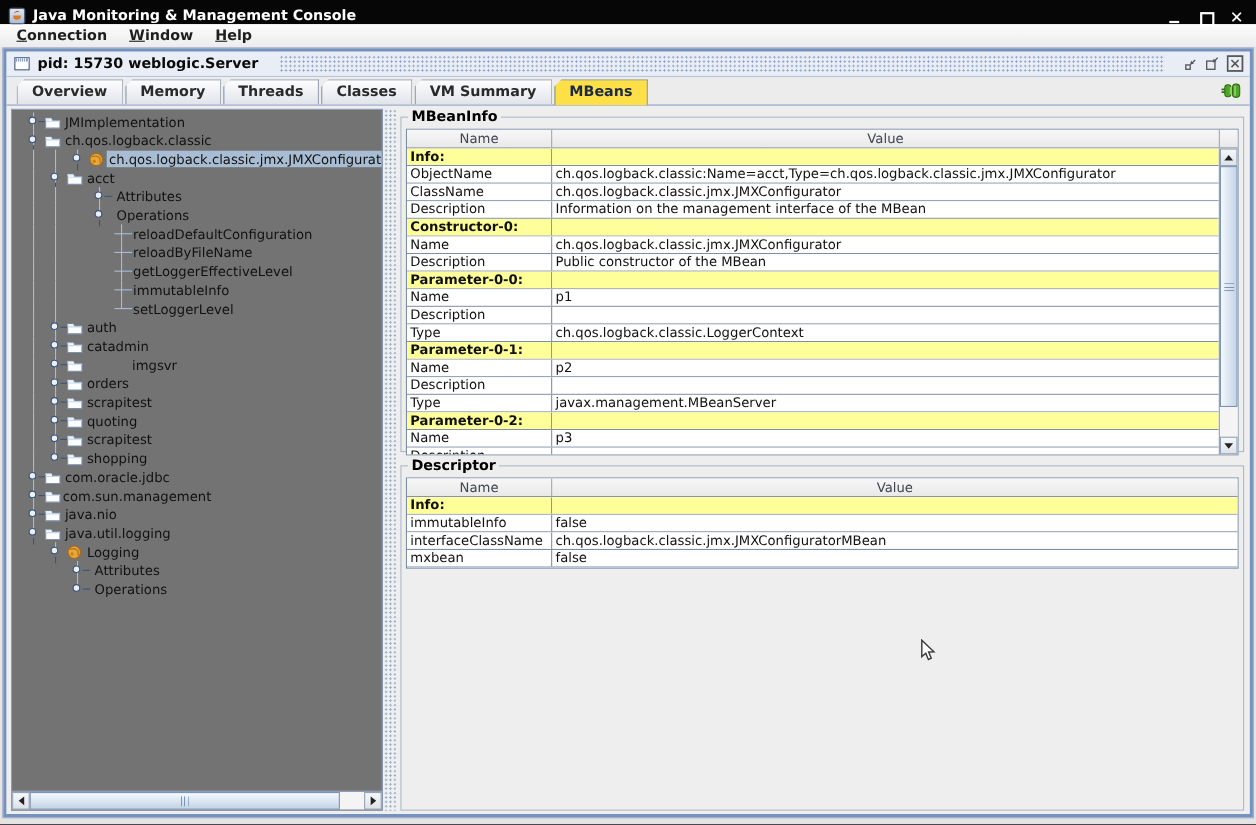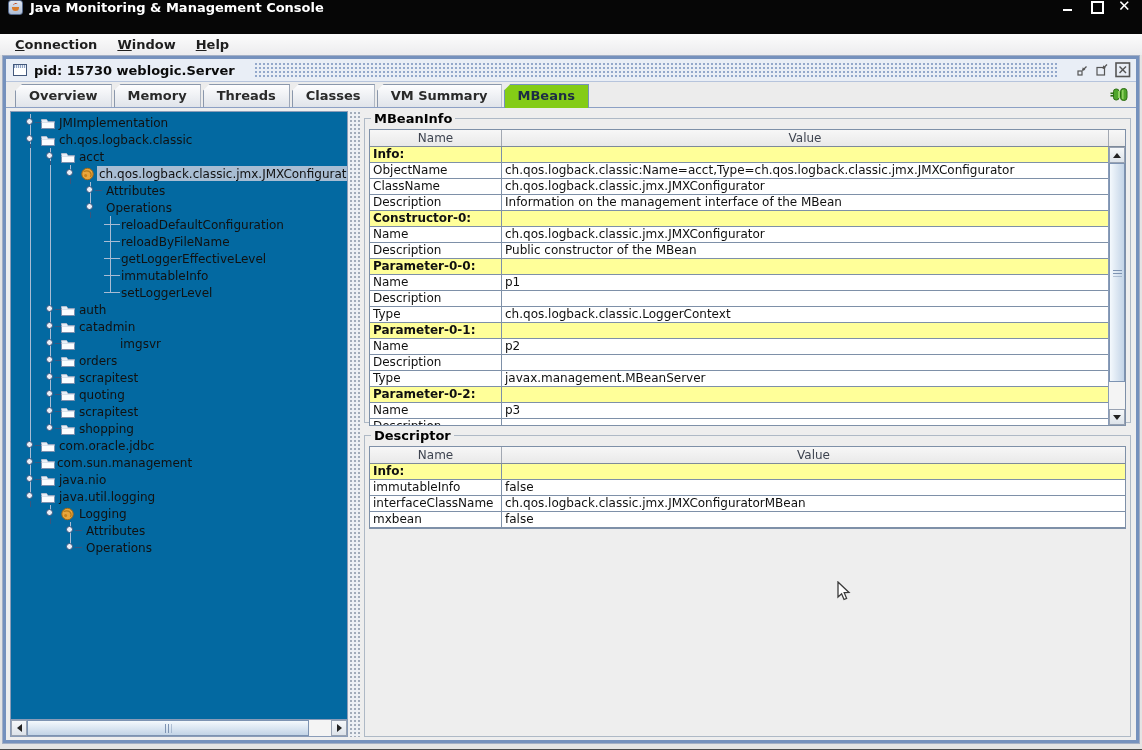--- a/index.html
+++ b/index.html
@@ -3,21 +3,21 @@
 <meta charset="utf-8">
 <style>
   * { box-sizing: border-box; margin: 0; padding: 0; }
   html,body { width:1142px; height:750px; overflow:hidden; }
   body { font-family:"DejaVu Sans","Liberation Sans",sans-serif; background:#888; }
 
   .app { width:1142px; height:750px; display:flex; flex-direction:column;
          background:#E2E2E2; border-bottom:1px solid #4A4A4A; position:relative; }
 
   
-  .titlebar { height:34px; background:#060606; display:flex; align-items:flex-start; padding:0 8px; gap:7px; flex:none; }
+  .titlebar { height:22px; background:#060606; display:flex; align-items:flex-end; padding:0 8px; gap:7px; flex:none; }
   .app-icon { width:15px; height:15px; border-radius:3px; background:linear-gradient(#DFE6F0,#AEBDD4);
               border:1px solid #55698C; position:relative; flex:none; }
   .app-icon::before { content:""; position:absolute; left:3px; top:6px; width:7px; height:4px;
                       background:#D97A28; border-radius:0 0 4px 4px; }
   .app-icon::after { content:""; position:absolute; left:4px; top:2px; width:5px; height:3px;
                      border-top:1.5px solid #C04A20; border-radius:50%; transform:rotate(-12deg); }
   .win-title { color:#FFF; font-size:13px; font-weight:bold; white-space:nowrap; }
   .win-controls { margin-left:auto; display:flex; align-items:center; gap:16px; padding-right:4px; }
   .wc { width:12px; height:12px; position:relative; cursor:default; }
   .wc-min::after { content:""; position:absolute; left:1px; bottom:1px; width:9px; height:2px; background:#FFF; }
@@ -45,28 +45,28 @@
                  background-image:radial-gradient(#93A8CB 0.9px, transparent 1px); background-size:4px 4px; }
   .fbtns { display:flex; align-items:center; gap:6px; }
   .fb { display:block; }
 
   
   .tabbar { height:26px; background:#ECECEC; display:flex; align-items:flex-end; gap:2px;
             padding:2px 0 0 9px; flex:none; border-bottom:1px solid #8CA0C4; position:relative; }
   .tab { font-size:13px; font-weight:bold; color:#2A2A2A; padding:3px 13px 4px 13px;
          background:linear-gradient(#FDFDFE,#E0E4EA); border:1px solid #8A97AB; border-bottom:none;
          clip-path:polygon(7px 0, 100% 0, 100% 100%, 0 100%, 0 7px); white-space:nowrap; }
-  .tab.selected { background:#84cc16; border-color:#7591BD; color:#1C2B45; margin-bottom:-1px; padding-bottom:5px; }
+  .tab.selected { background:#fde047; border-color:#7591BD; color:#1C2B45; margin-bottom:-1px; padding-bottom:5px; }
   .plug { position:absolute; right:7px; top:4px; }
 
   
   .content { flex:1; min-height:0; display:flex; background:#EEEEEE; padding:3px 2px 3px 4px; }
 
   
-  .treewrap { width:338px; flex:none; background:#0369a1; border:1px solid #8A9CB8; position:relative; overflow:hidden; }
+  .treewrap { width:338px; flex:none; background:#737373; border:1px solid #8A9CB8; position:relative; overflow:hidden; }
   .tree { position:absolute; inset:2px 0 17px 0; overflow:hidden; }
   .trow { position:relative; height:17px; white-space:nowrap; }
   .guide { position:absolute; width:1px; background:#A9BCD4; }
   .tdash { position:absolute; height:1px; background:#A9BCD4; top:8px; }
   .thandle { position:absolute; top:4px; width:9px; height:9px; }
   .thandle i { position:absolute; left:0; top:0; width:7px; height:7px; border:1px solid #39557E;
                border-radius:50%; background:#EAF0F8; }
   .thandle.collapsed::after { content:""; position:absolute; left:9px; top:4px; width:7px; height:1px; background:#39557E; }
   .thandle.expanded::after { content:""; position:absolute; left:4px; top:9px; width:1px; height:6px; background:#39557E; }
   .ticon { position:absolute; top:1px; }
@@ -209,46 +209,46 @@
                 <span class="thandle expanded" style="left: 15px;">
                   <i></i>
                 </span>
                 <span class="ticon" style="left: 29px;"><svg width="16" height="14" viewBox="0 0 16 14">
                     <path d="M1.5 3.5 h5 l1.5 2 h6.5 v7 h-13 z" fill="#FBFDFF" stroke="#7C90AE"></path>
                     <path d="M1.5 6.2 h13" stroke="#C9D5E4"></path>
                     <path d="M1.5 3.5 h5 l1 1.4 h-6 z" fill="#E4EBF4" stroke="none"></path>
                   </svg></span>
                 <span class="tlabel" style="left: 46px;">ch.qos.logback.classic</span>
               </div>
-              <div class="trow">
-                <div class="guide" style="left: 19px; top: 0px; height: 17px;"></div>
-                <div class="guide" style="left: 39px; top: 0px; height: 17px;"></div>
-                <span class="thandle expanded" style="left: 35px;">
-                  <i></i>
-                </span>
-                <span class="ticon" style="left: 49px;"><svg width="16" height="14" viewBox="0 0 16 14">
-                    <path d="M1.5 3.5 h5 l1.5 2 h6.5 v7 h-13 z" fill="#FBFDFF" stroke="#7C90AE"></path>
-                    <path d="M1.5 6.2 h13" stroke="#C9D5E4"></path>
-                    <path d="M1.5 3.5 h5 l1 1.4 h-6 z" fill="#E4EBF4" stroke="none"></path>
-                  </svg></span>
-                <span class="tlabel" style="left: 66px;">acct</span>
-              </div>
               <div class="trow selected">
                 <div class="guide" style="left: 19px; top: 0px; height: 17px;"></div>
                 <div class="guide" style="left: 39px; top: 0px; height: 17px;"></div>
                 <div class="guide" style="left: 59px; top: 0px; height: 9px;"></div>
                 <span class="thandle expanded" style="left: 55px;">
                   <i></i>
                 </span>
                 <span class="ticon" style="left: 69px;"><svg width="15" height="14" viewBox="0 0 15 14">
                     <circle cx="7.5" cy="7" r="5.7" fill="#E9A63C" stroke="#A86A14"></circle>
                     <path d="M3.5 4.5 q4 -1.5 6.5 0.5 q2 2 0.5 5" fill="none" stroke="#B57818" stroke-width="1.2"></path>
                     <circle cx="5.6" cy="8.6" r="1.5" fill="#C8811C"></circle>
                   </svg></span>
                 <span class="tlabel" style="left: 86px;">ch.qos.logback.classic.jmx.JMXConfigurat</span>
+              </div>
+              <div class="trow">
+                <div class="guide" style="left: 19px; top: 0px; height: 17px;"></div>
+                <div class="guide" style="left: 39px; top: 0px; height: 17px;"></div>
+                <span class="thandle expanded" style="left: 35px;">
+                  <i></i>
+                </span>
+                <span class="ticon" style="left: 49px;"><svg width="16" height="14" viewBox="0 0 16 14">
+                    <path d="M1.5 3.5 h5 l1.5 2 h6.5 v7 h-13 z" fill="#FBFDFF" stroke="#7C90AE"></path>
+                    <path d="M1.5 6.2 h13" stroke="#C9D5E4"></path>
+                    <path d="M1.5 3.5 h5 l1 1.4 h-6 z" fill="#E4EBF4" stroke="none"></path>
+                  </svg></span>
+                <span class="tlabel" style="left: 66px;">acct</span>
               </div>
               <div class="trow">
                 <div class="guide" style="left: 19px; top: 0px; height: 17px;"></div>
                 <div class="guide" style="left: 39px; top: 0px; height: 17px;"></div>
                 <div class="guide" style="left: 79px; top: 0px; height: 17px;"></div>
                 <span class="thandle collapsed" style="left: 75px;">
                   <i></i>
                 </span>
                 <span class="tlabel" style="left: 93px;">Attributes</span>
               </div>

